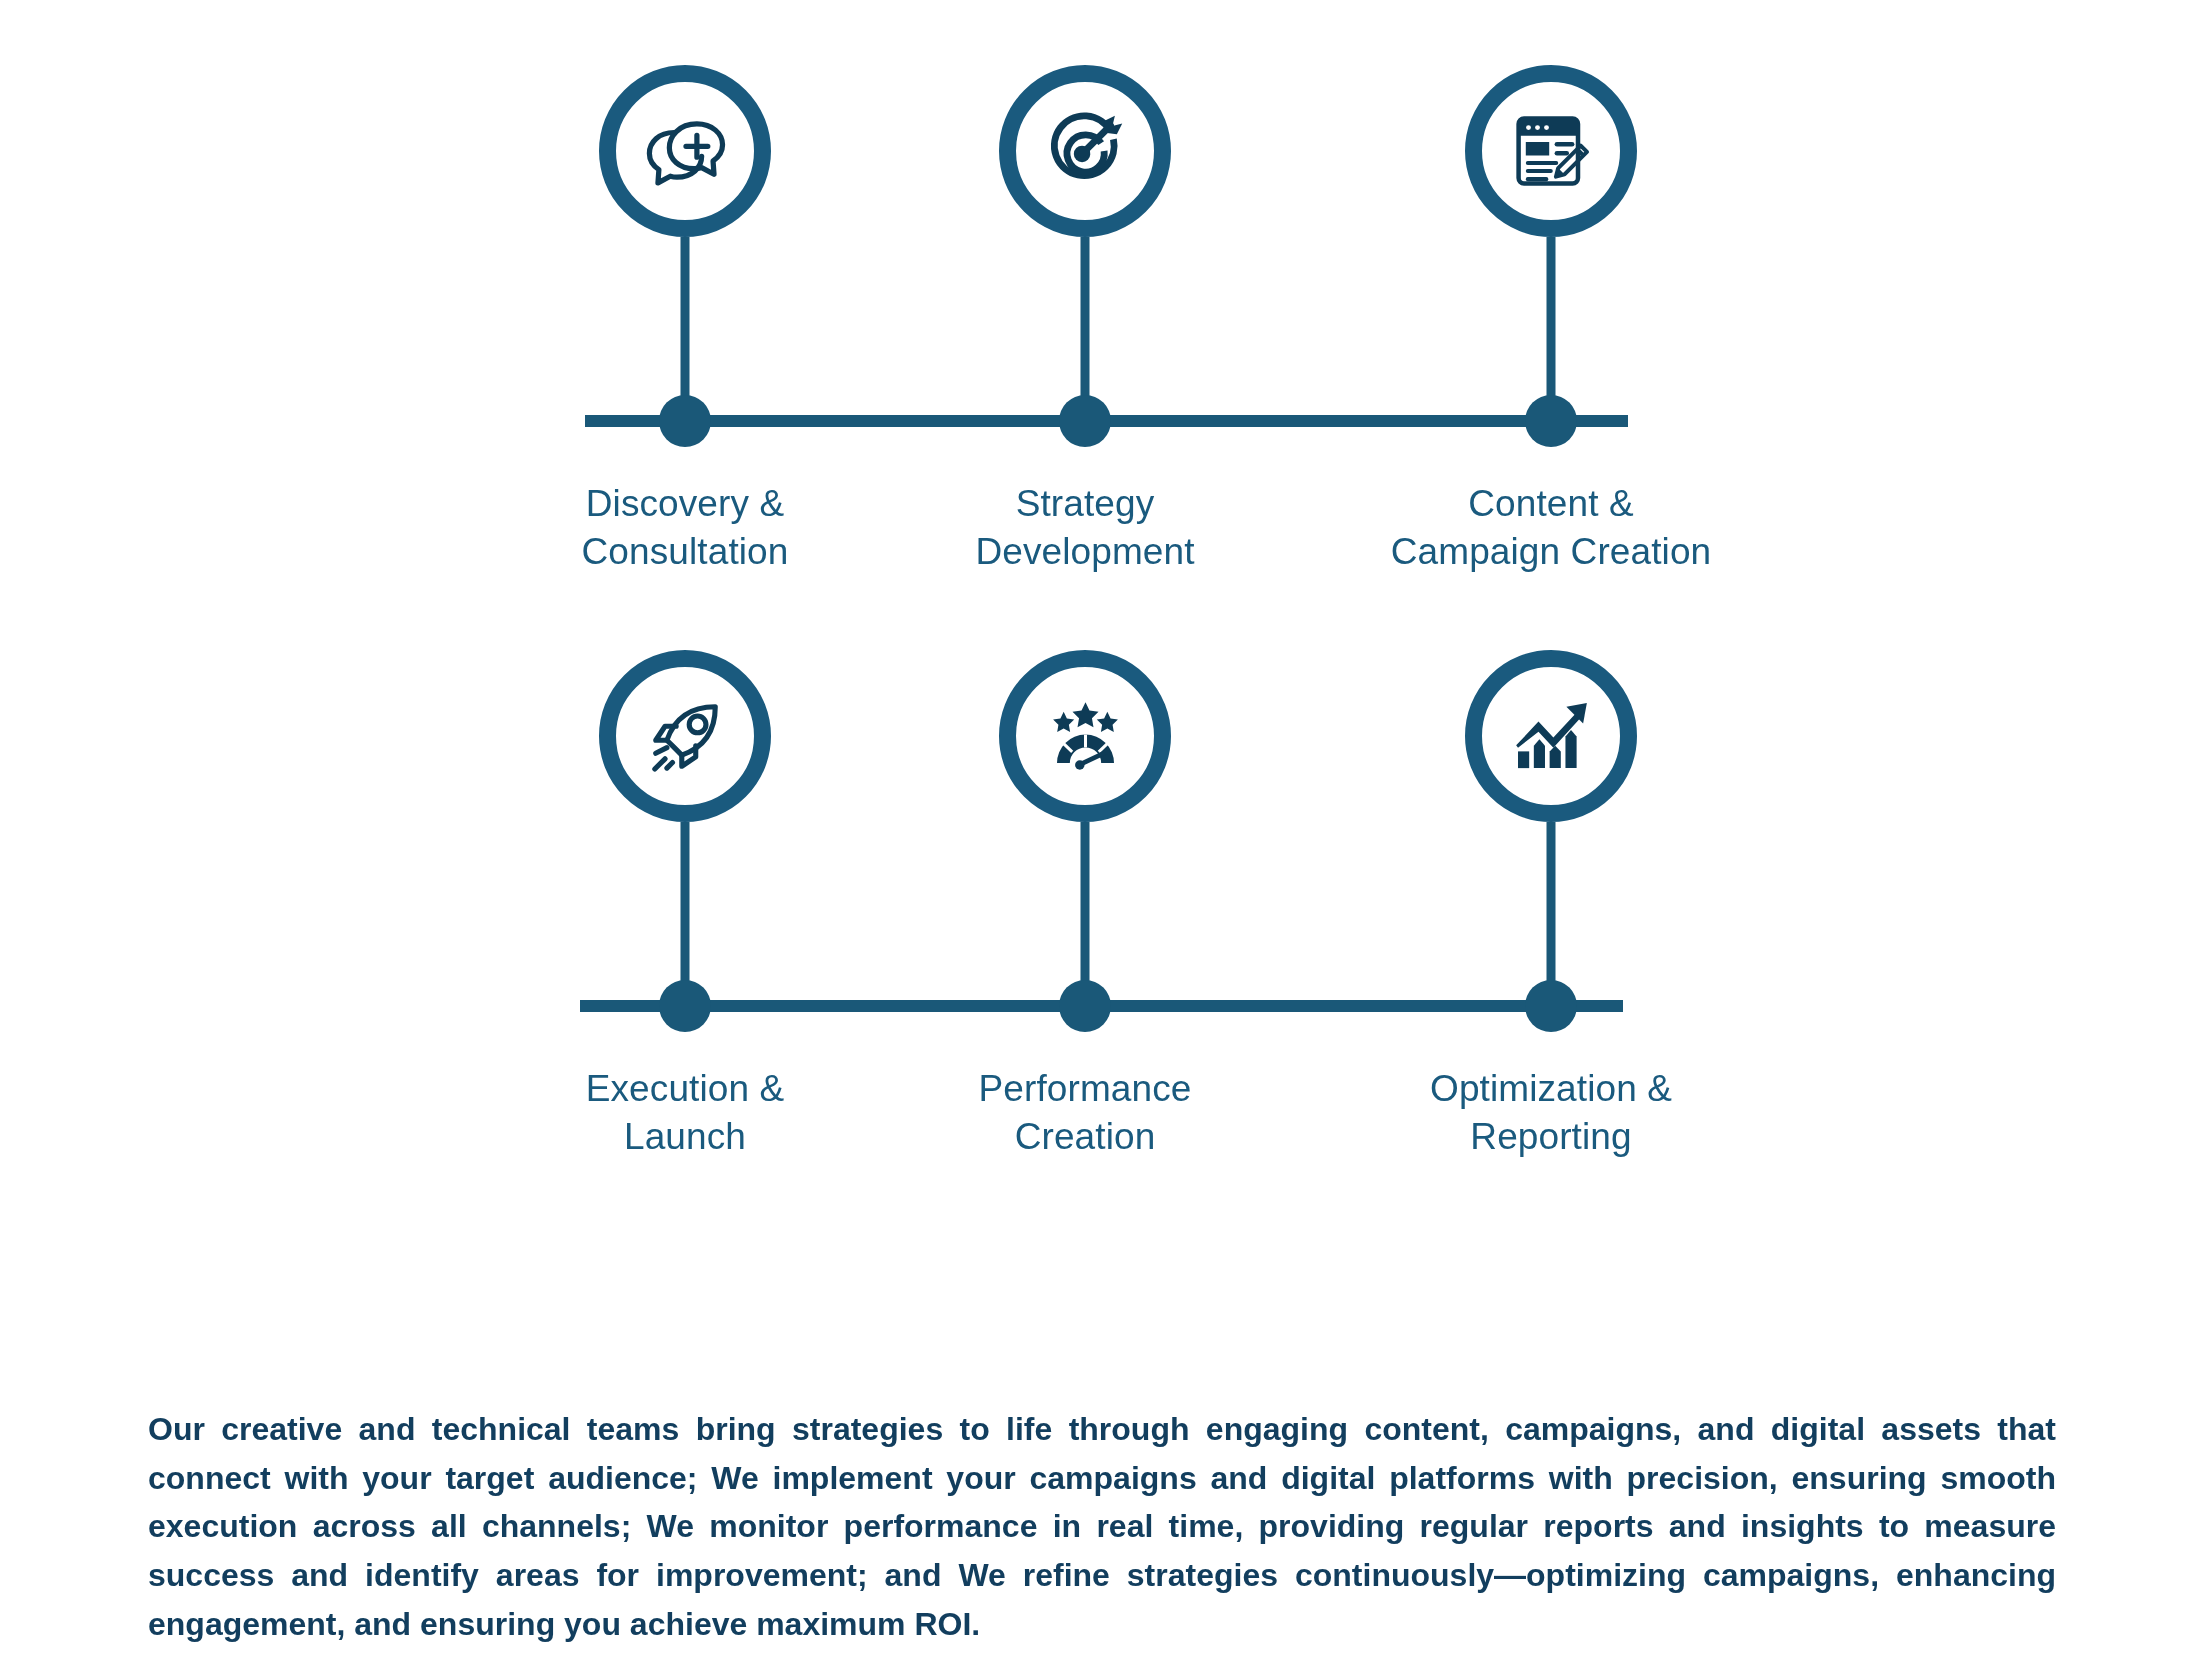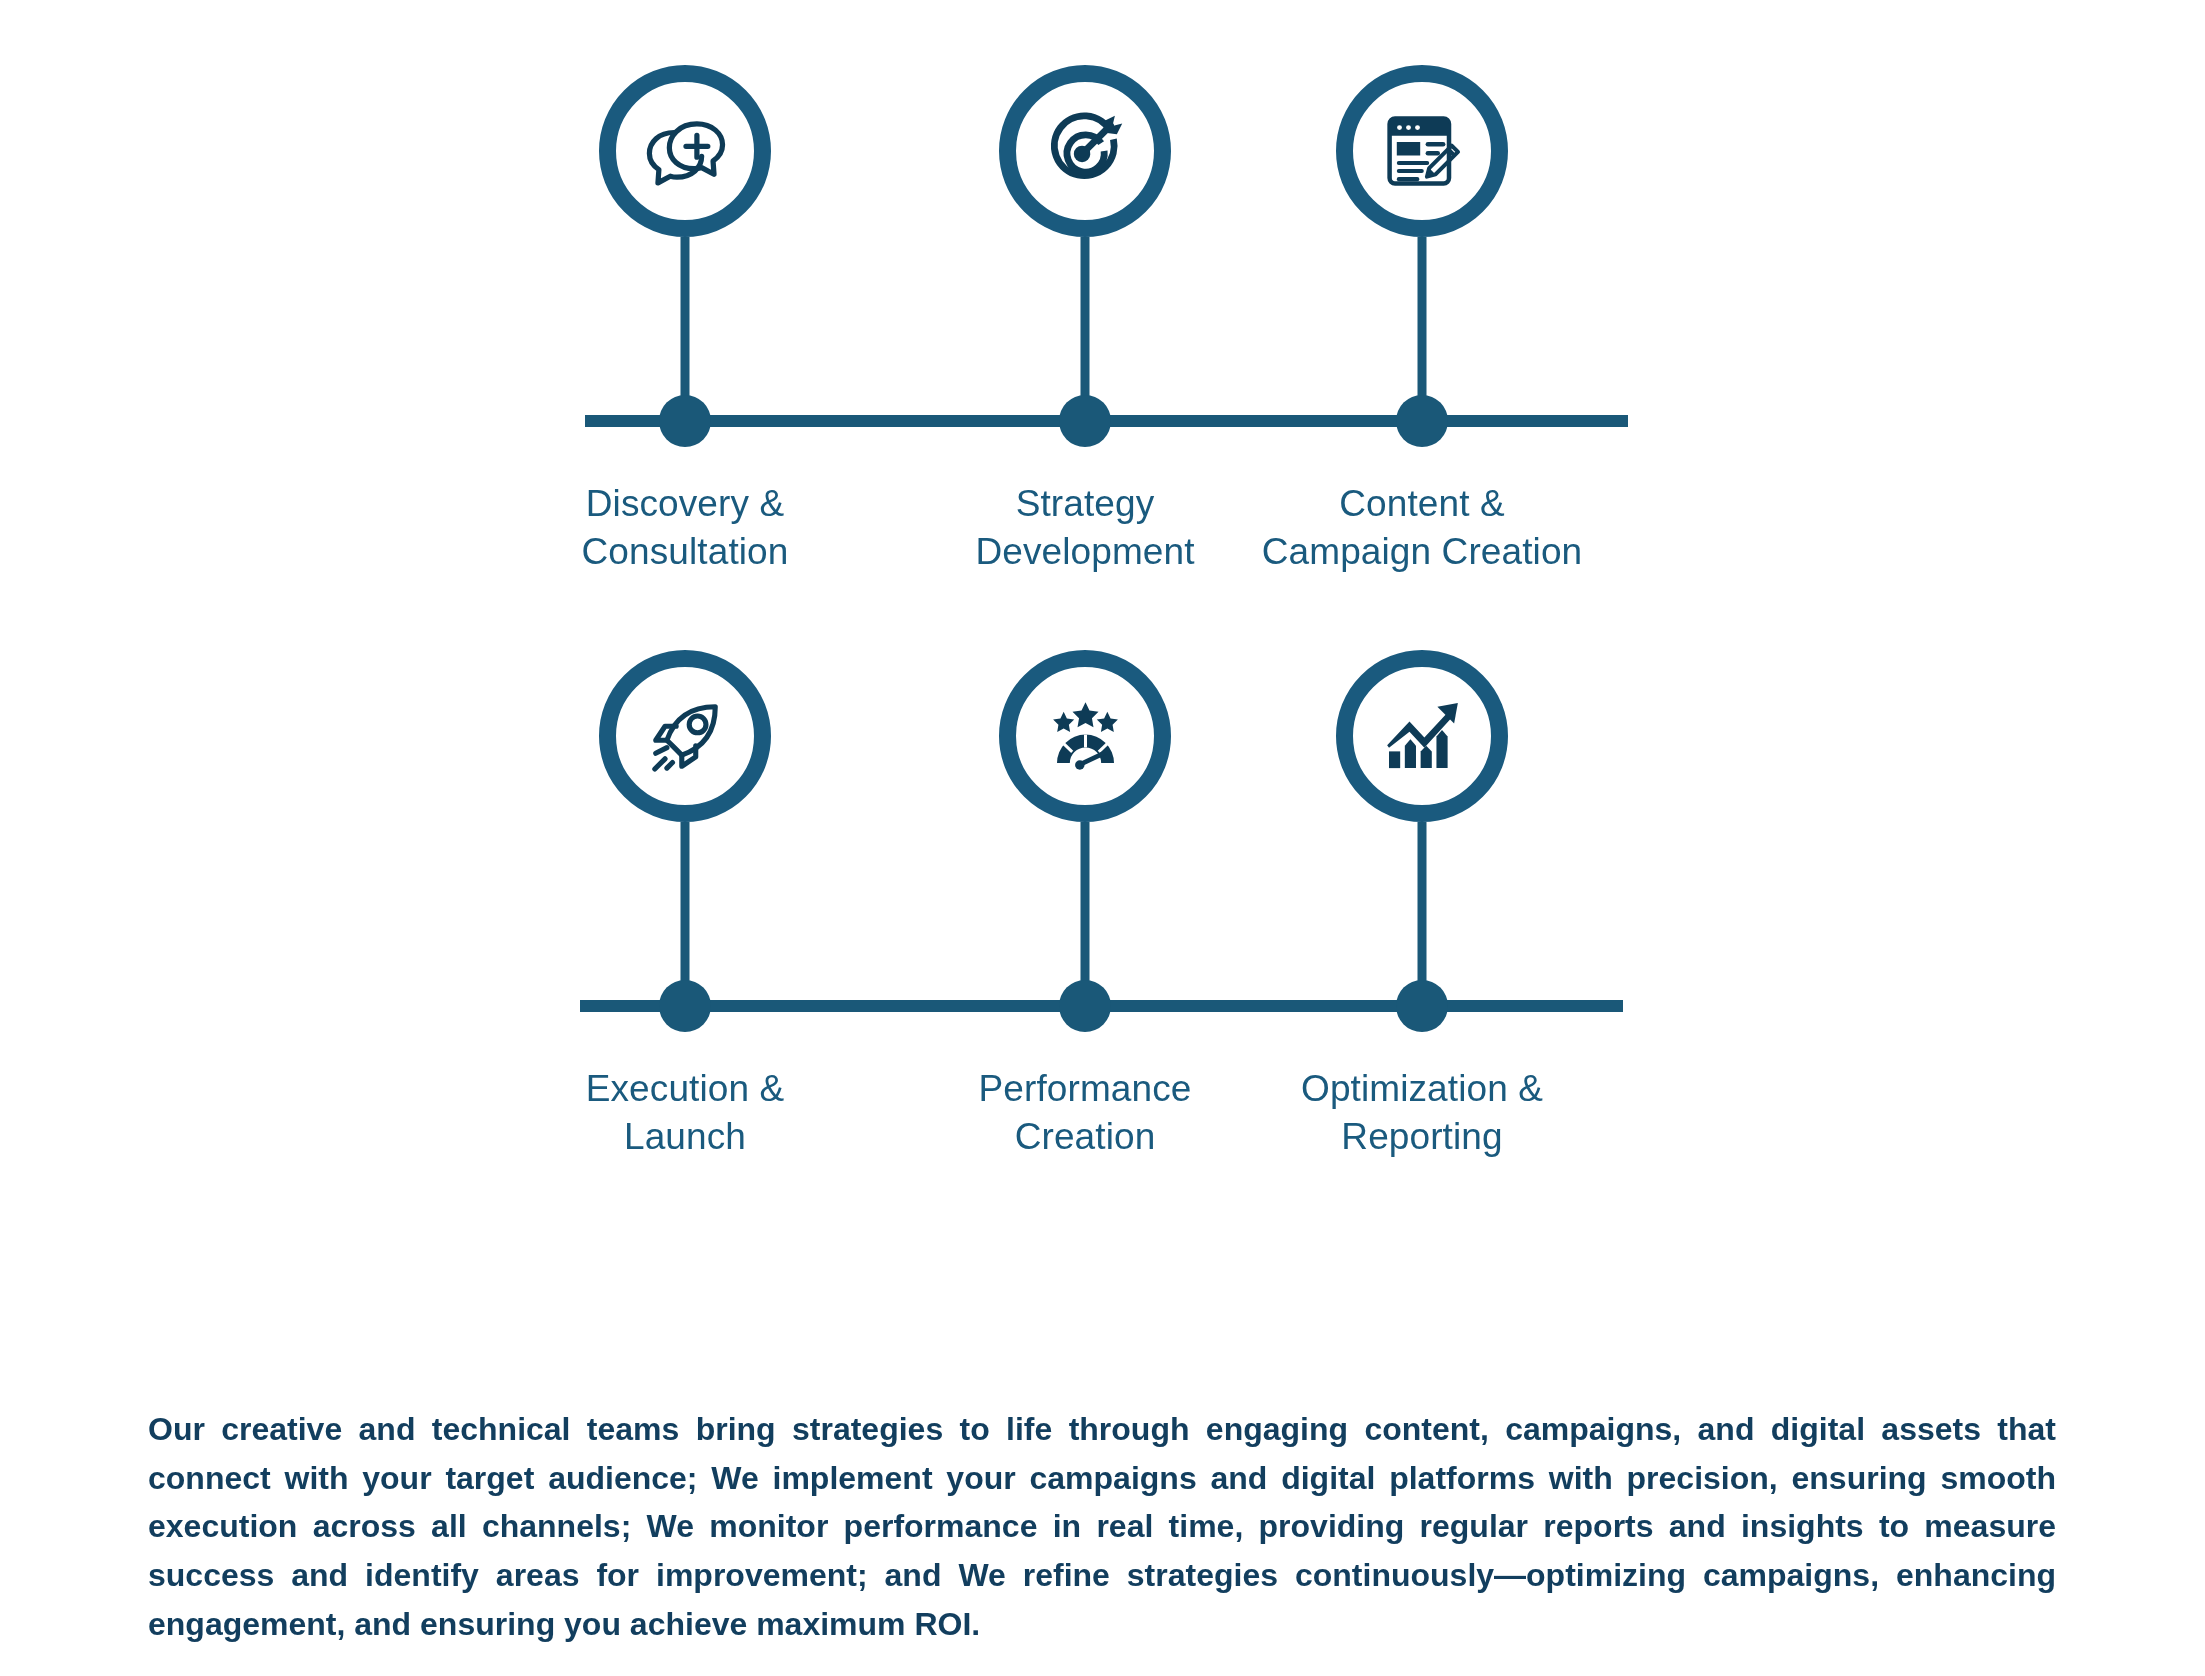--- a/index.html
+++ b/index.html
@@ -43,21 +43,21 @@
 
   
   .step {
     position: absolute;
     top: 0;
     width: 260px;
     text-align: center;
   }
   .step.s1 { left: 555px; }
   .step.s2 { left: 955px; }
-  .step.s3 { left: 1292px; }
+  .step.s3 { left: 1421px; }
 
   
   .medallion {
     position: relative;
     width: 172px;
     height: 172px;
     margin: 0 auto;
     border-radius: 50%;
     border: 17px solid #1A5A7E;
     box-sizing: border-box;

